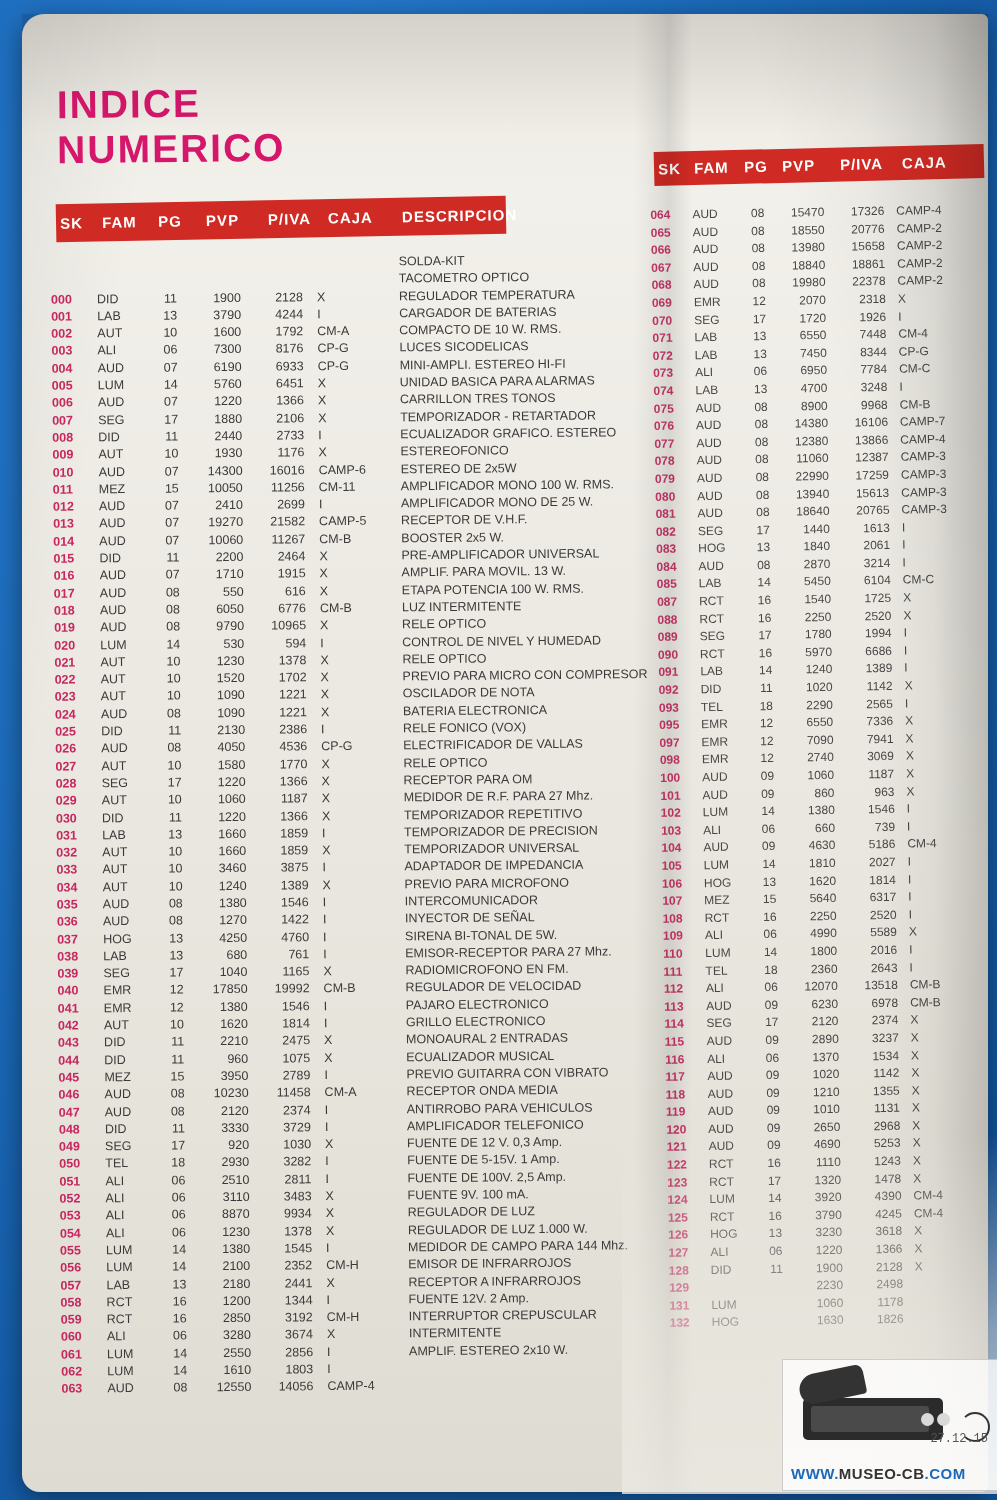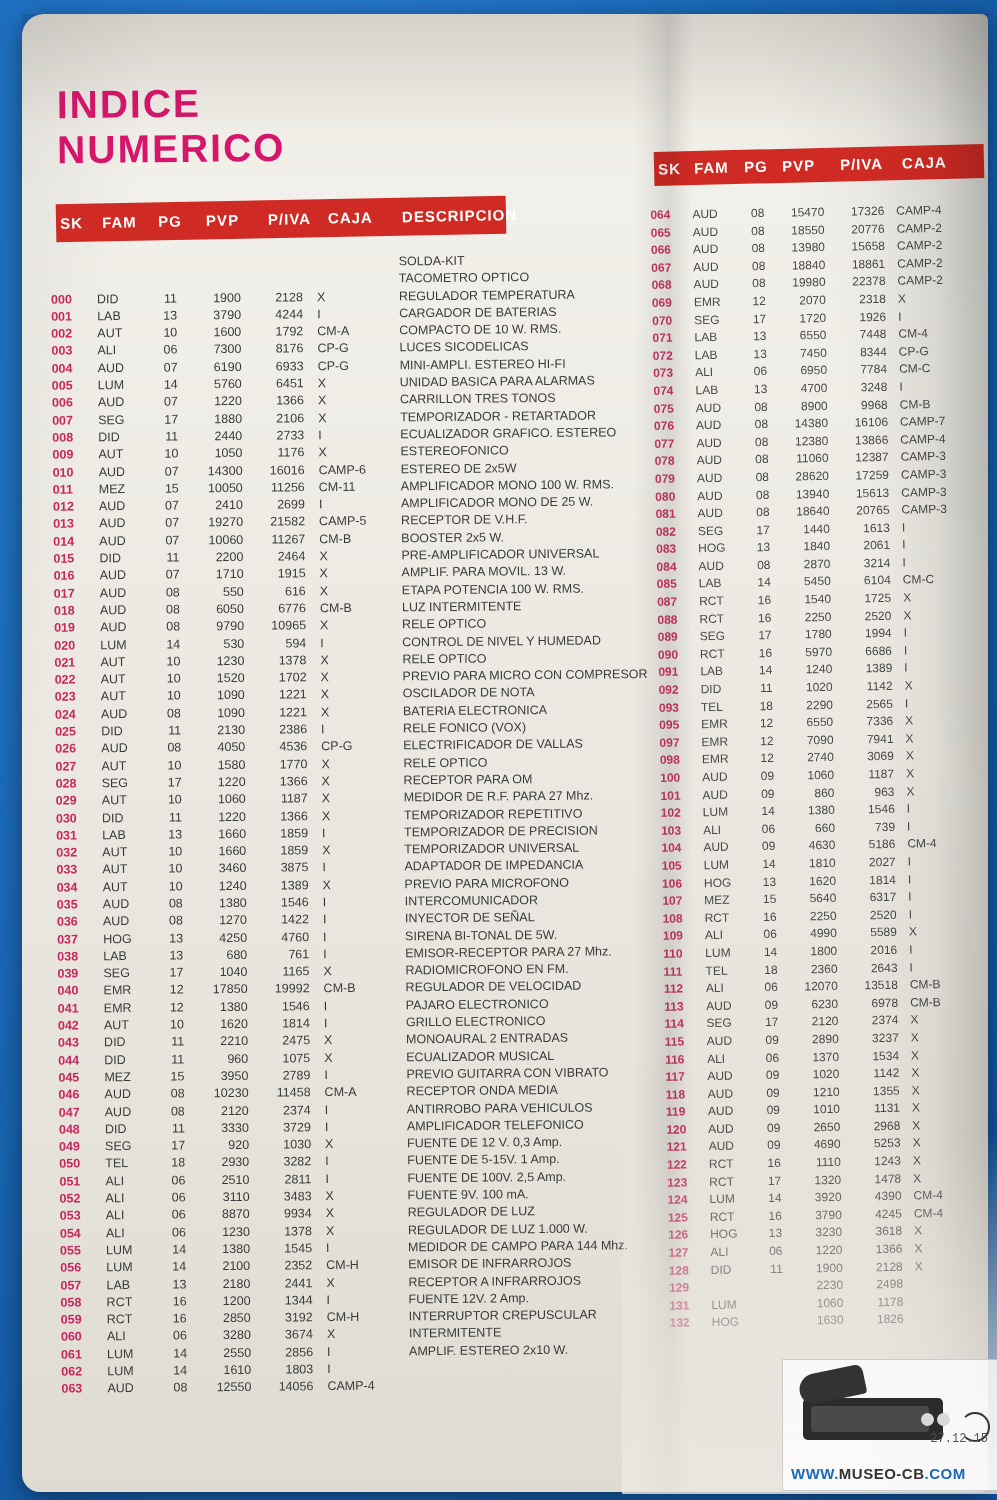--- a/index.html
+++ b/index.html
@@ -377,21 +377,21 @@
           <div class="cell c-pg">11</div>
           <div class="cell c-pvp">2440</div>
           <div class="cell c-piva">2733</div>
           <div class="cell c-caja">I</div>
           <div class="cell c-desc">ECUALIZADOR GRAFICO. ESTEREO</div>
         </div>
         <div class="row">
           <div class="cell c-sk">009</div>
           <div class="cell c-fam">AUT</div>
           <div class="cell c-pg">10</div>
-          <div class="cell c-pvp">1050</div>
+          <div class="cell c-pvp">1930</div>
           <div class="cell c-piva">1176</div>
           <div class="cell c-caja">X</div>
           <div class="cell c-desc">ESTEREOFONICO</div>
         </div>
         <div class="row">
           <div class="cell c-sk">010</div>
           <div class="cell c-fam">AUD</div>
           <div class="cell c-pg">07</div>
           <div class="cell c-pvp">14300</div>
           <div class="cell c-piva">16016</div>
@@ -995,21 +995,21 @@
           <div class="cell c-fam">AUD</div>
           <div class="cell c-pg">08</div>
           <div class="cell c-pvp">11060</div>
           <div class="cell c-piva">12387</div>
           <div class="cell c-caja">CAMP-3</div>
         </div>
         <div class="row">
           <div class="cell c-sk">079</div>
           <div class="cell c-fam">AUD</div>
           <div class="cell c-pg">08</div>
-          <div class="cell c-pvp">28620</div>
+          <div class="cell c-pvp">22990</div>
           <div class="cell c-piva">17259</div>
           <div class="cell c-caja">CAMP-3</div>
         </div>
         <div class="row">
           <div class="cell c-sk">080</div>
           <div class="cell c-fam">AUD</div>
           <div class="cell c-pg">08</div>
           <div class="cell c-pvp">13940</div>
           <div class="cell c-piva">15613</div>
           <div class="cell c-caja">CAMP-3</div>

